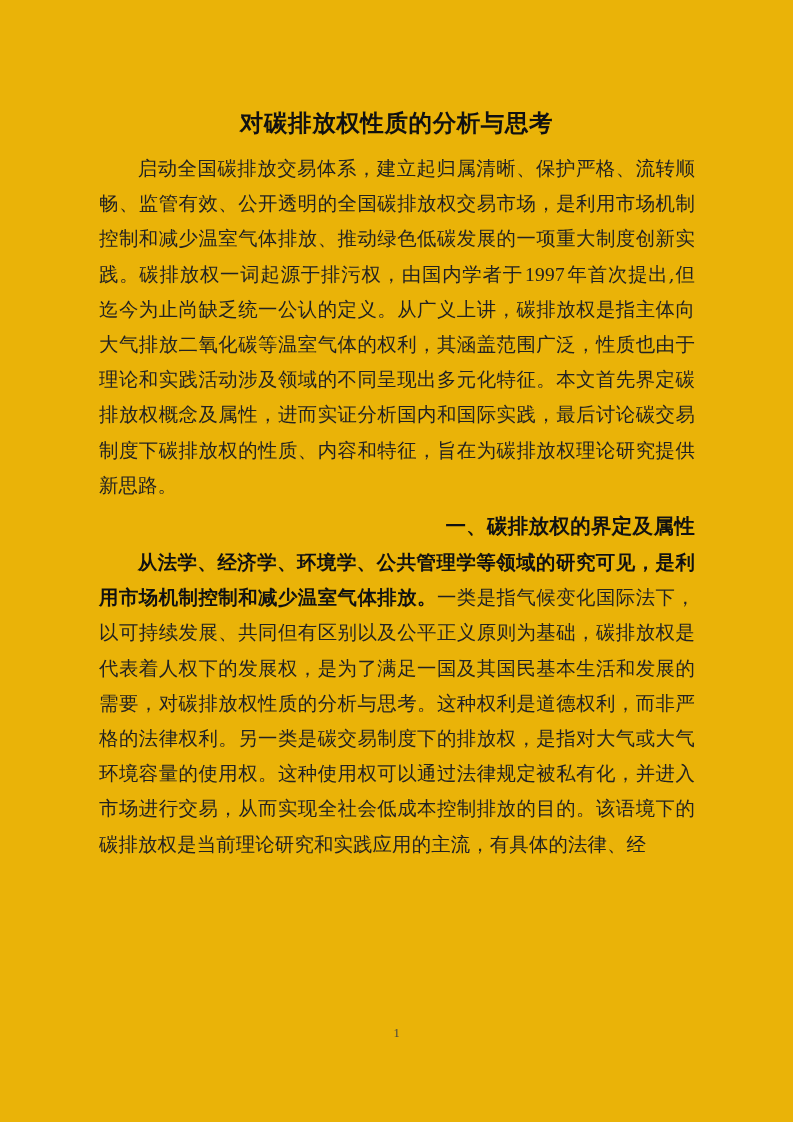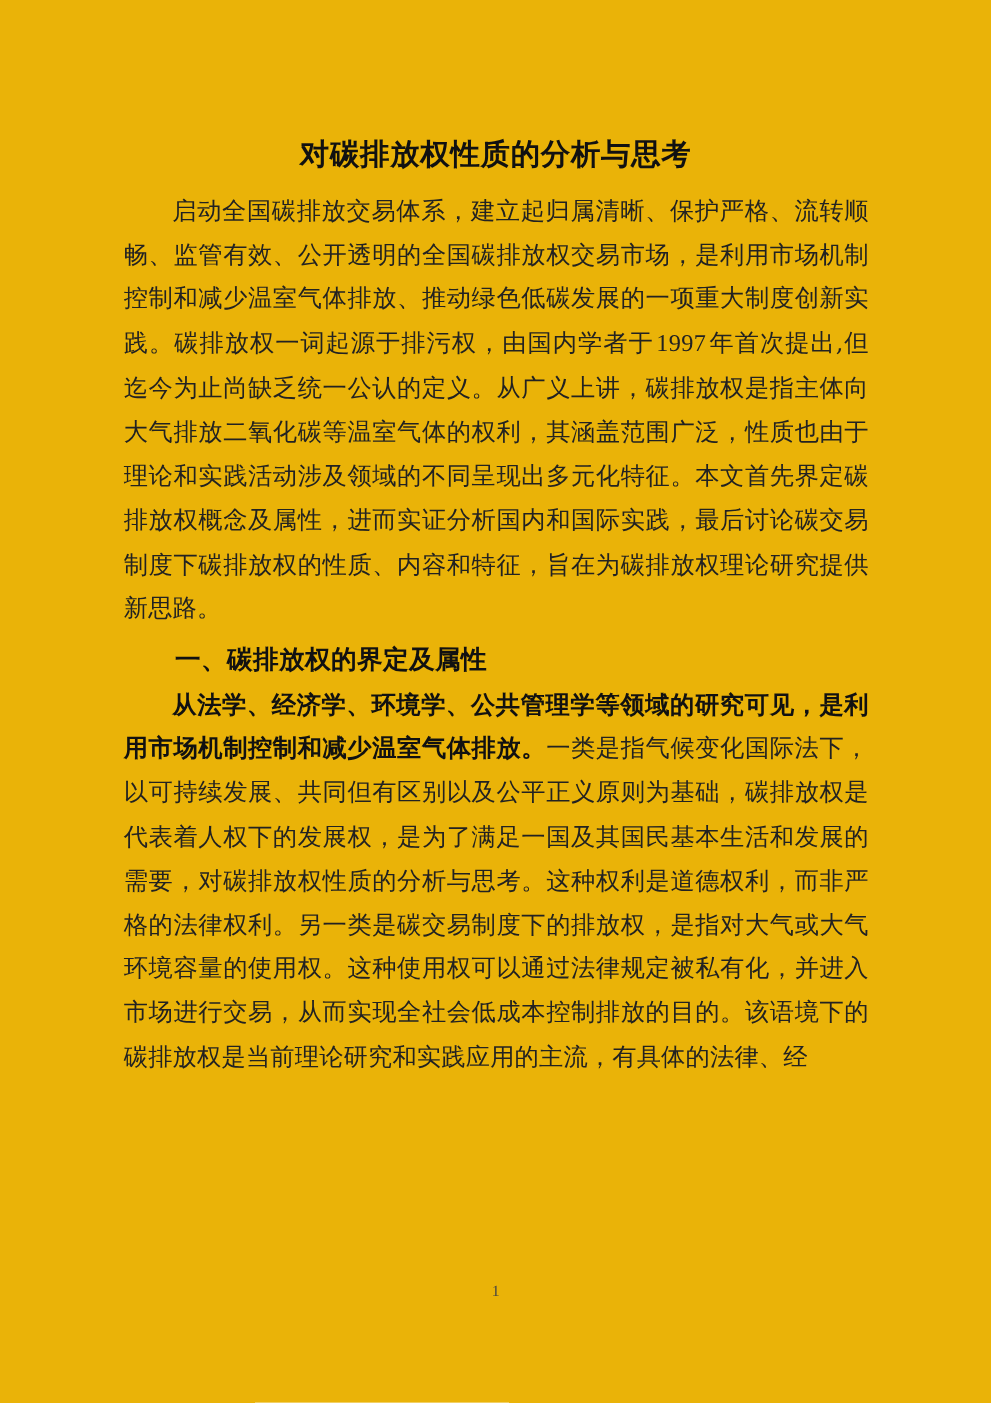--- a/index.html
+++ b/index.html
@@ -62,20 +62,21 @@
   
   h2.section-heading {
     margin: 4px 0 0 0;
     font-family: "DejaVu Sans", "Liberation Sans", sans-serif;
     font-weight: 700;
     font-size: 20.5px;
     line-height: 38px;
     text-indent: 2em;
     color: #111111;
     letter-spacing: 0.3px;
+    text-align: right;
   }
 
   .lead-bold {
     font-weight: 700;
     color: #111111;
   }
 
   .num {
     font-family: "Liberation Serif", "DejaVu Serif", serif;
     padding: 0 2px;

